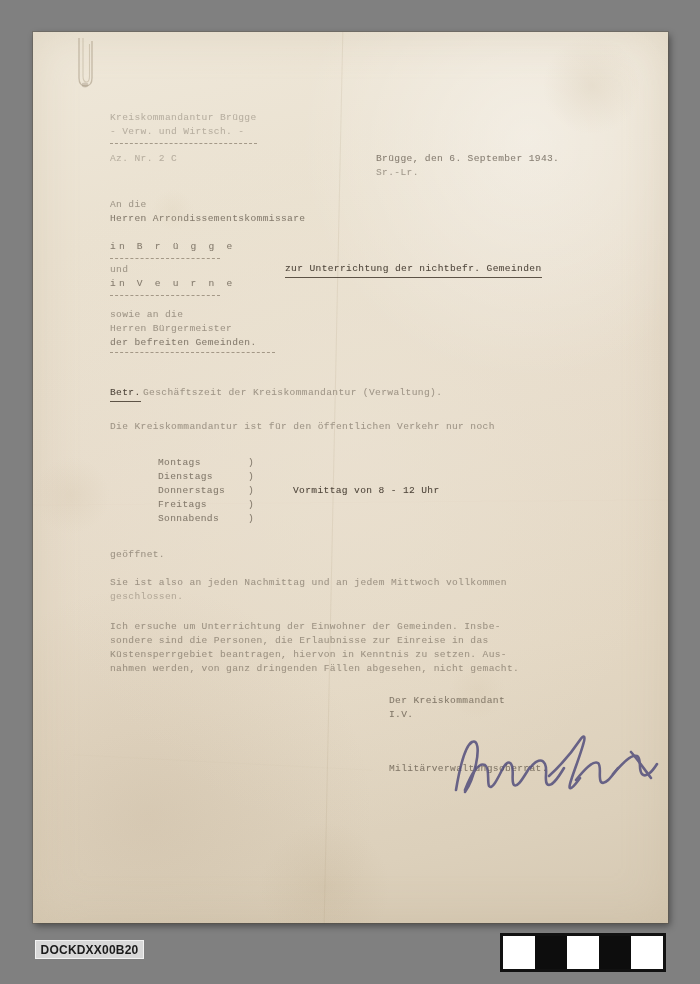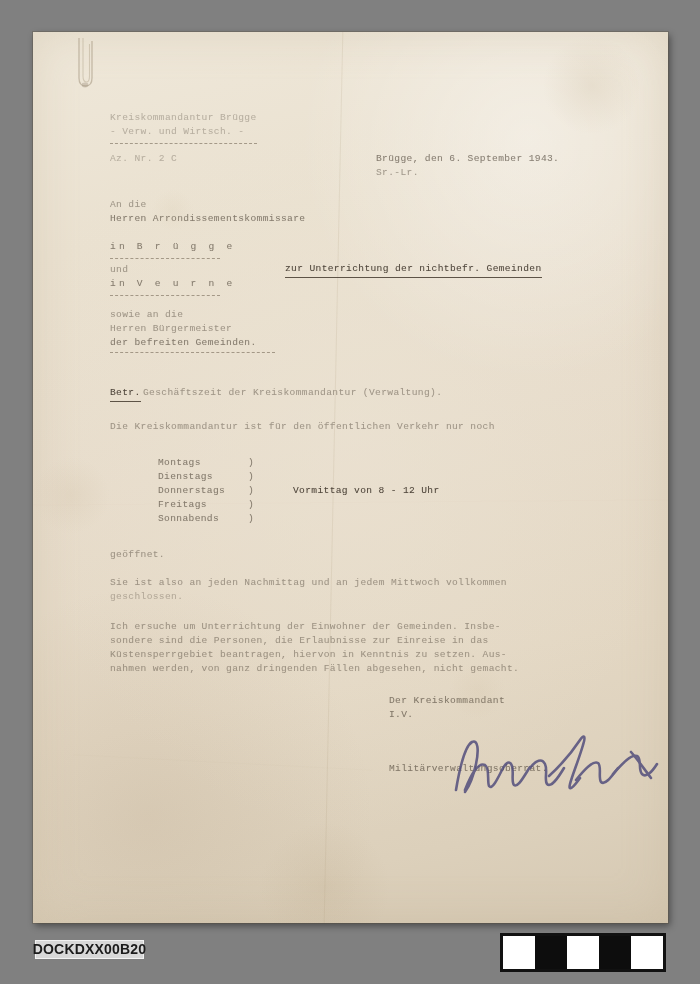--- a/index.html
+++ b/index.html
@@ -56,22 +56,22 @@
   .uline{border-bottom:1px solid #4a4034;padding-bottom:1px;}
   .spaced{letter-spacing:3.2px;}
 
   
   #sig{position:absolute;left:415px;top:700px;width:215px;height:72px;pointer-events:none;}
 
   
   #archive-label{
     position:absolute;left:35px;top:940px;width:107px;height:17px;
     background:#d8d8d8;border:1px solid #f2f2f2;
-    display:flex;justify-content:center;
-    font-family:"Liberation Sans",sans-serif;font-size:14px;font-weight:bold;
+    display:flex;align-items:center;justify-content:center;
+    font-family:"Liberation Sans",sans-serif;font-size:12px;font-weight:bold;
     color:#1b1b1b;letter-spacing:.2px;
   }
   #colorbar{
     position:absolute;left:500px;top:933px;width:166px;height:39px;
     background:#111;display:flex;padding:3px;box-sizing:border-box;
   }
   #colorbar span{flex:1;}
 </style>
 </head>
 <body>

